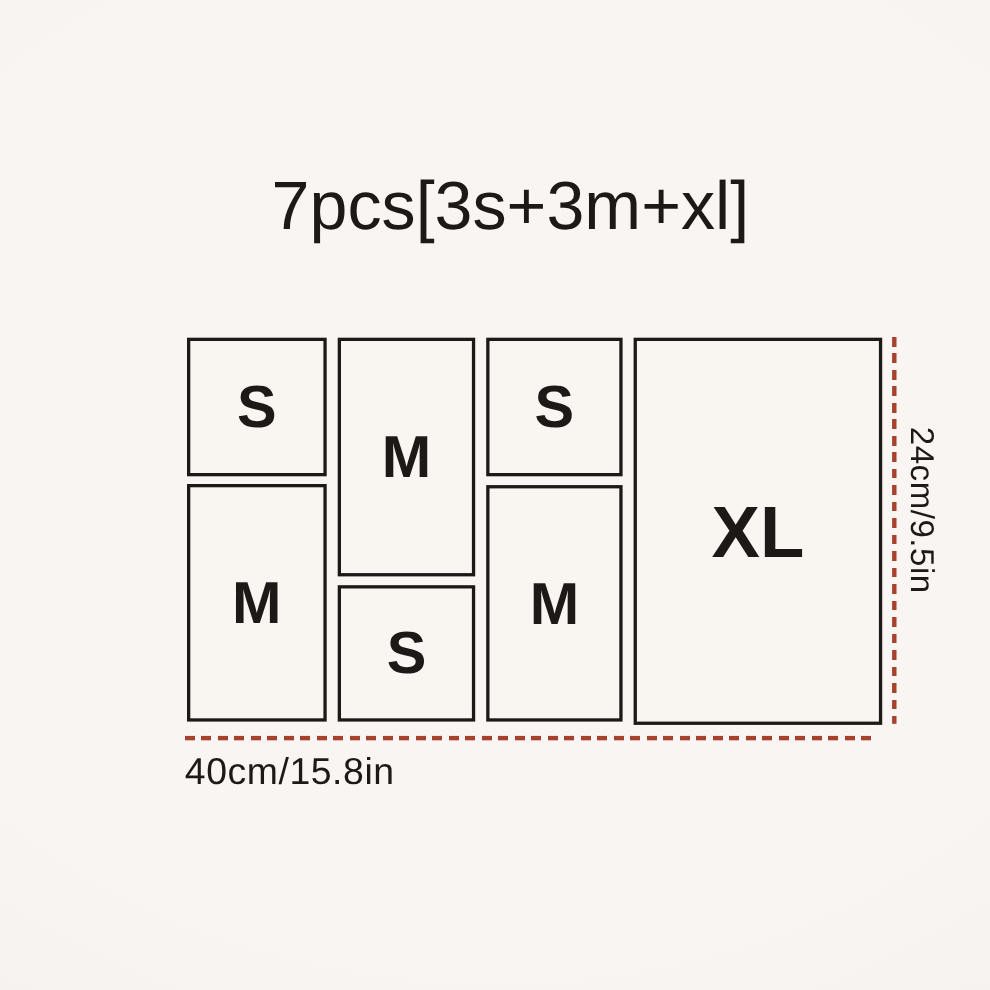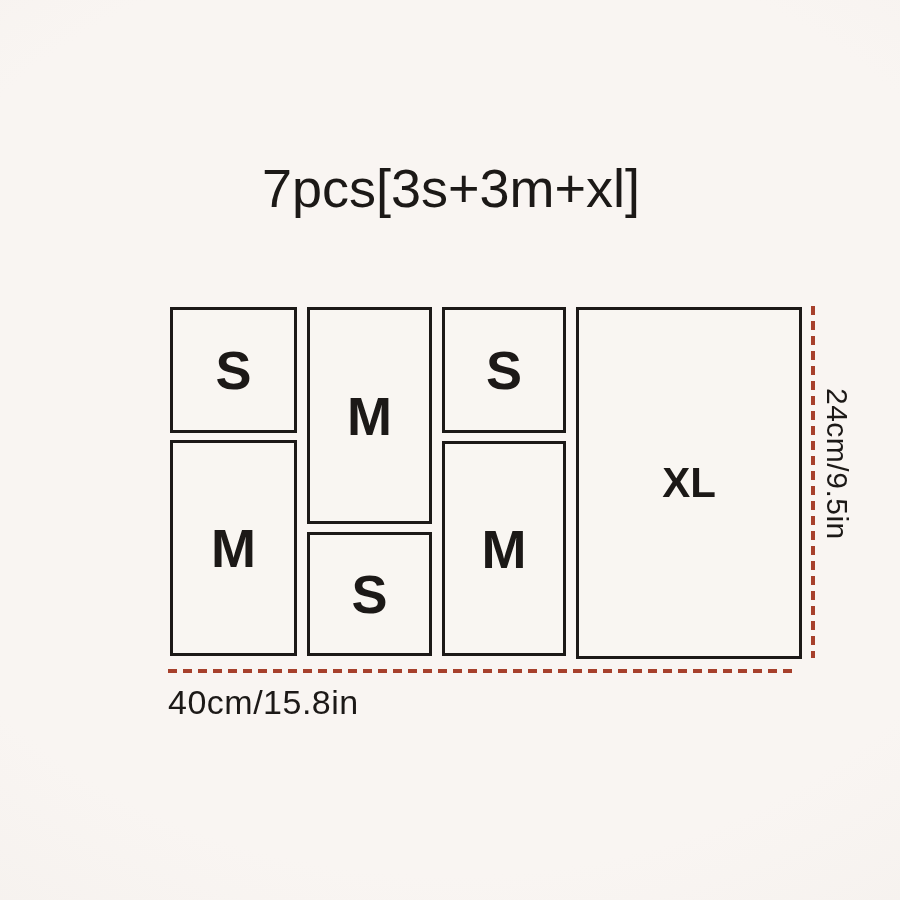--- a/index.html
+++ b/index.html
@@ -10,46 +10,46 @@
     position: relative;
     width: 900px;
     height: 900px;
     overflow: hidden;
     font-family: "Liberation Sans", sans-serif;
     background: radial-gradient(120% 95% at 50% 45%, var(--bg) 55%, var(--bg-edge) 100%);
     color: var(--ink);
   }
   .title {
     position: absolute;
-    left: 15px;
+    left: 28px;
     top: 148px;
     width: 872px;
     text-align: center;
-    font-size: 54px;
+    font-size: 62px;
     line-height: 80px;
     font-weight: 400;
     letter-spacing: 0px;
     white-space: nowrap;
   }
   .box {
     position: absolute;
     box-sizing: border-box;
     border: 3px solid var(--ink);
     background: var(--box-fill);
     display: flex;
     align-items: center;
     justify-content: center;
   }
   .box .size-label {
     font-weight: 700;
     font-size: 54px;
     line-height: 1;
   }
   .box.b7 .size-label {
-    font-size: 42px;
+    font-size: 66px;
   }
   .b1 { left: 170px; top: 307px; width: 127px; height: 126px; }
   .b2 { left: 170px; top: 440px; width: 127px; height: 216px; }
   .b3 { left: 307px; top: 307px; width: 125px; height: 217px; }
   .b4 { left: 307px; top: 532px; width: 125px; height: 124px; }
   .b5 { left: 442px; top: 307px; width: 124px; height: 126px; }
   .b6 { left: 442px; top: 441px; width: 124px; height: 215px; }
   .b7 { left: 576px; top: 307px; width: 226px; height: 352px; }
   .dim-line-h {
     position: absolute;

